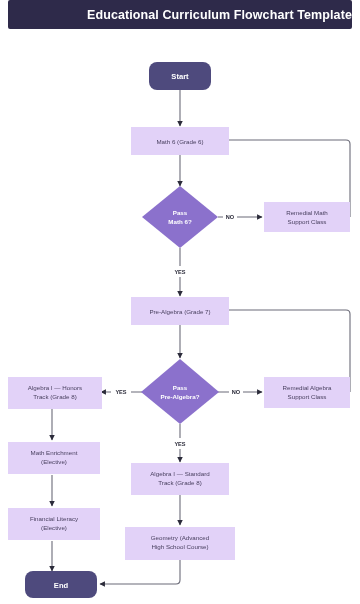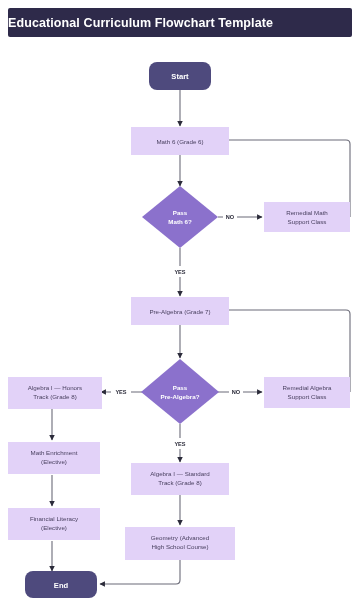--- a/index.html
+++ b/index.html
@@ -10,28 +10,28 @@
   body {
     width: 360px;
     height: 604px;
     font-family: "Liberation Sans", sans-serif;
     overflow: hidden;
     position: relative;
   }
   #header-bar {
     position: absolute;
     left: 8px;
-    top: 8px;
+    top: 0;
     width: 344px;
     height: 29px;
     background: #2E2A4A;
     border-radius: 2px;
     display: flex;
     align-items: center;
-    justify-content: flex-start;
+    justify-content: flex-end;
   }
   #header-title {
     color: #ffffff;
     font-size: 12.5px;
     font-weight: bold;
     letter-spacing: 0.1px;
     white-space: nowrap;
   }
   #canvas {
     position: absolute;

